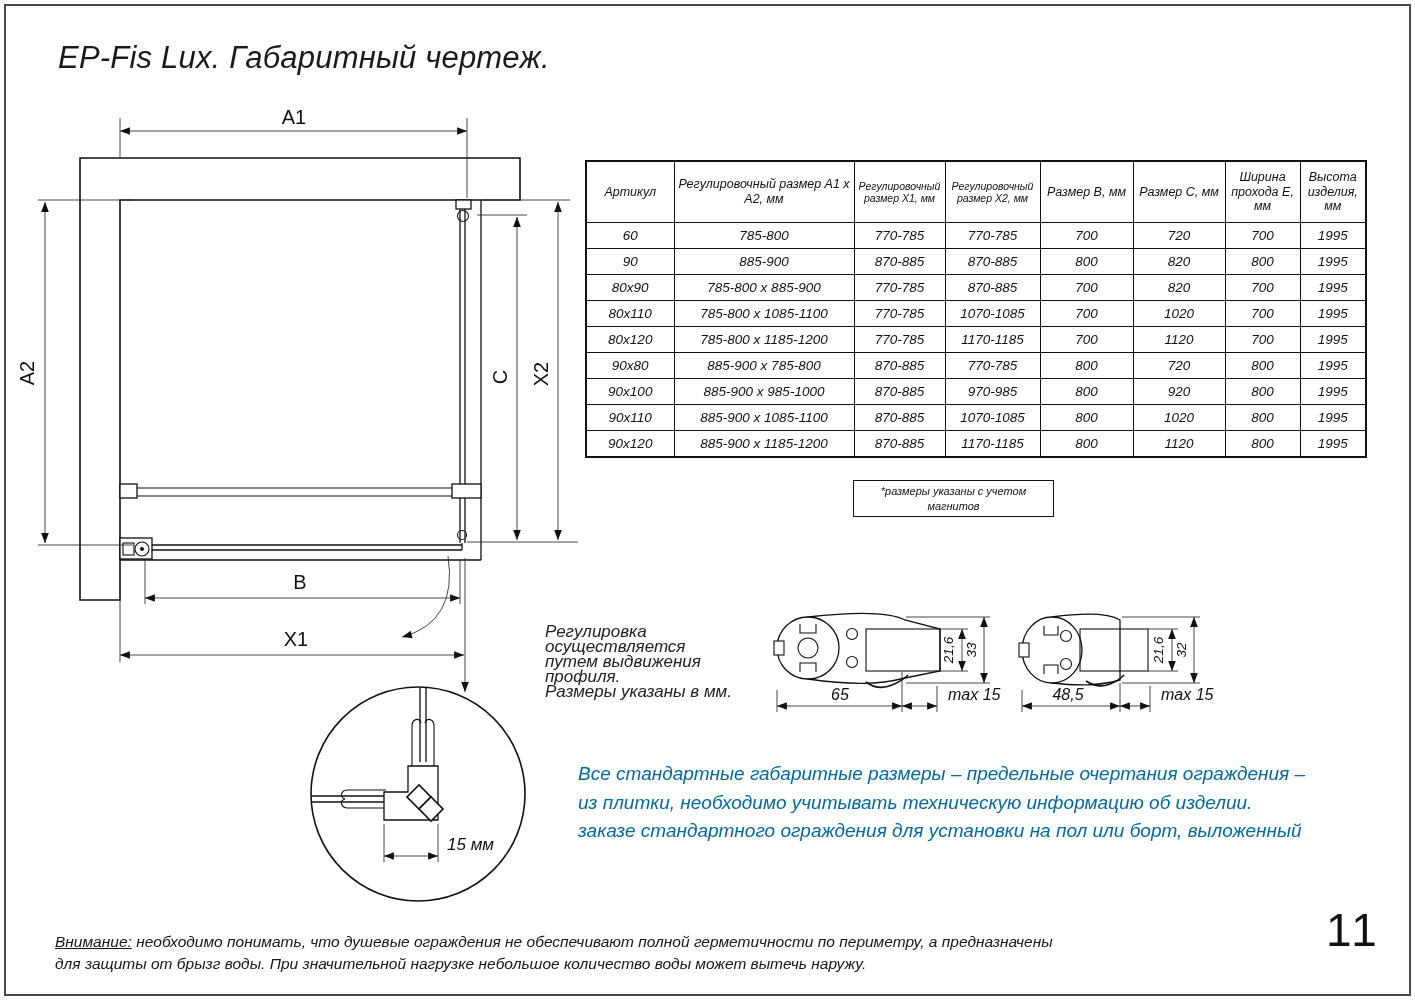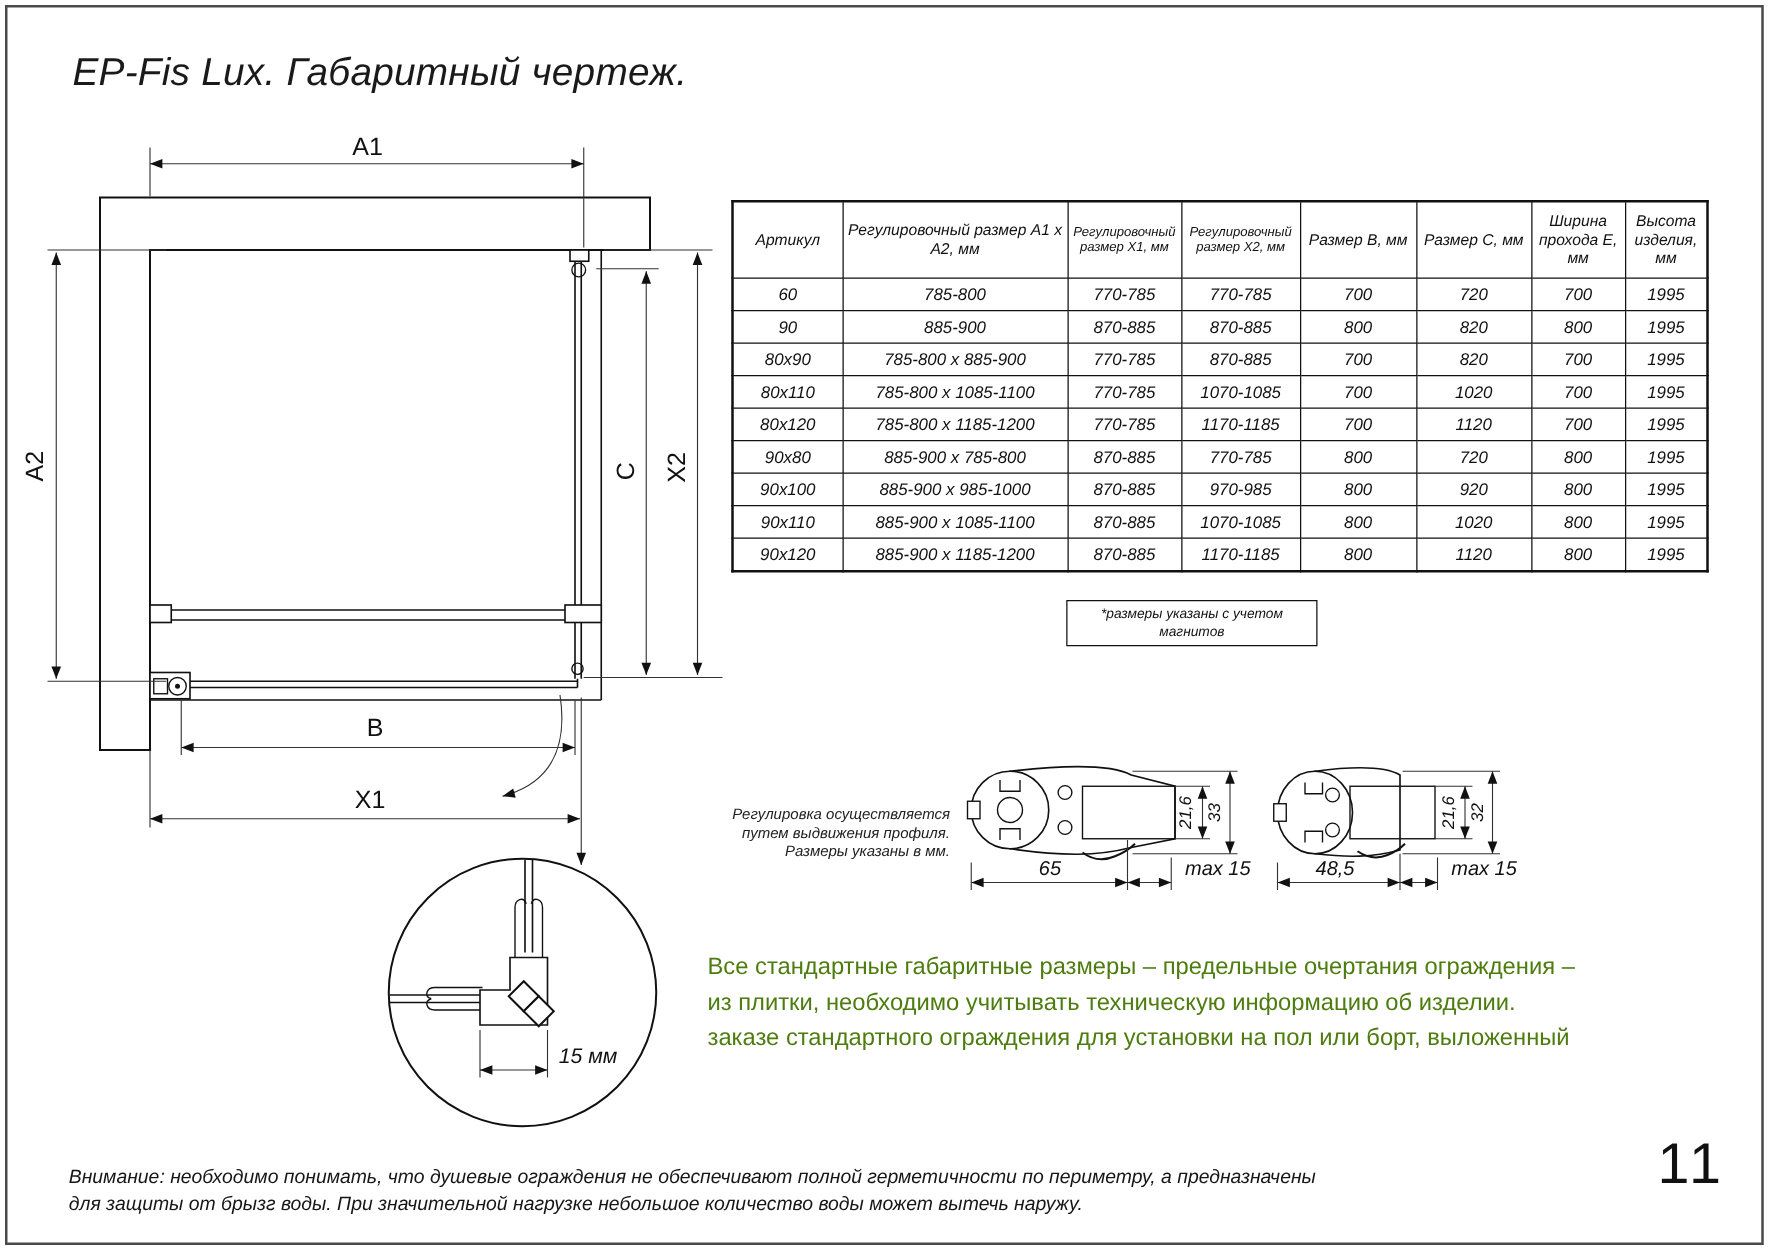--- a/index.html
+++ b/index.html
@@ -15,25 +15,25 @@
        font-style:italic;text-align:center;color:#111;border:2px solid #111}
   .tbl th,.tbl td{border:1px solid #111;padding:0 2px;vertical-align:middle}
   .tbl th{font-weight:normal;font-size:12.5px;line-height:1.18;height:60px}
   .tbl th.small{font-size:10.5px}
   .tbl td{height:25px;font-size:13.5px;white-space:nowrap}
   .fnote{position:absolute;left:853px;top:480px;width:187px;height:33px;border:1.5px solid #111;
          font-style:italic;font-size:11px;line-height:1.3;display:flex;align-items:center;justify-content:center;
          text-align:center;padding:1px 6px;background:#fff}
 
   
-  .adj{position:absolute;left:545px;top:644px;width:215px;text-align:right;font-style:italic;
-       font-size:12px;line-height:15px;color:#222}
-  .para{position:absolute;left:566px;top:760px;font-size:19px;line-height:28.5px;color:#4d7c0f}
+  .adj{position:absolute;left:545px;top:624px;width:215px;text-align:left;font-style:italic;
+       font-size:17px;line-height:15px;color:#222}
+  .para{position:absolute;left:578px;top:760px;font-style:italic;font-size:19px;line-height:28.5px;color:#0369a1}
   .warn{position:absolute;left:55px;top:931px;font-style:italic;font-size:15.5px;line-height:21.5px;color:#161616}
-  .warn .lbl{}
+  .warn .lbl{text-decoration:underline}
   .pagenum{position:absolute;left:1326px;top:903px;font-size:46px;letter-spacing:3px;color:#111}
 
   
   svg.draw{position:absolute;left:0;top:0}
   .thin{stroke:#333;stroke-width:.9;fill:none}
   .med{stroke:#111;stroke-width:1.3;fill:none}
   .med2{stroke:#111;stroke-width:1.1;fill:none}
   .thick{stroke:#111;stroke-width:1.6;fill:none}
   .wfill{fill:#fff}
   text.dim{font:20px "Liberation Sans",sans-serif;fill:#111}

